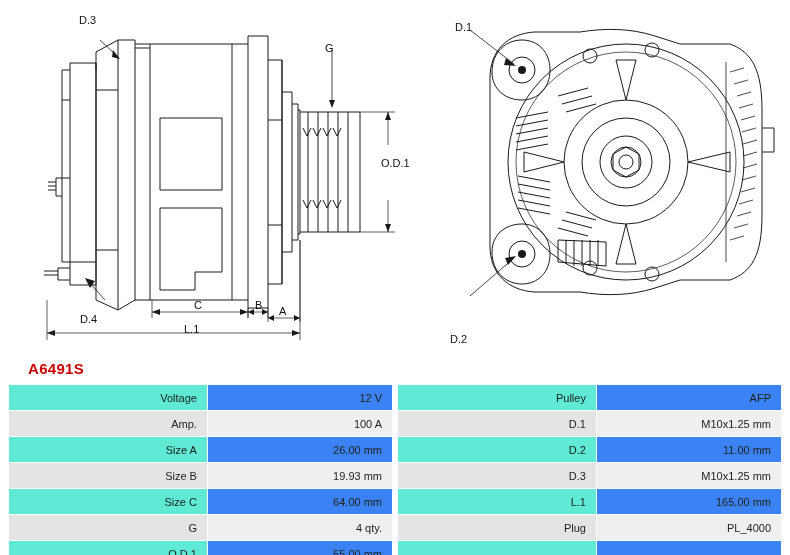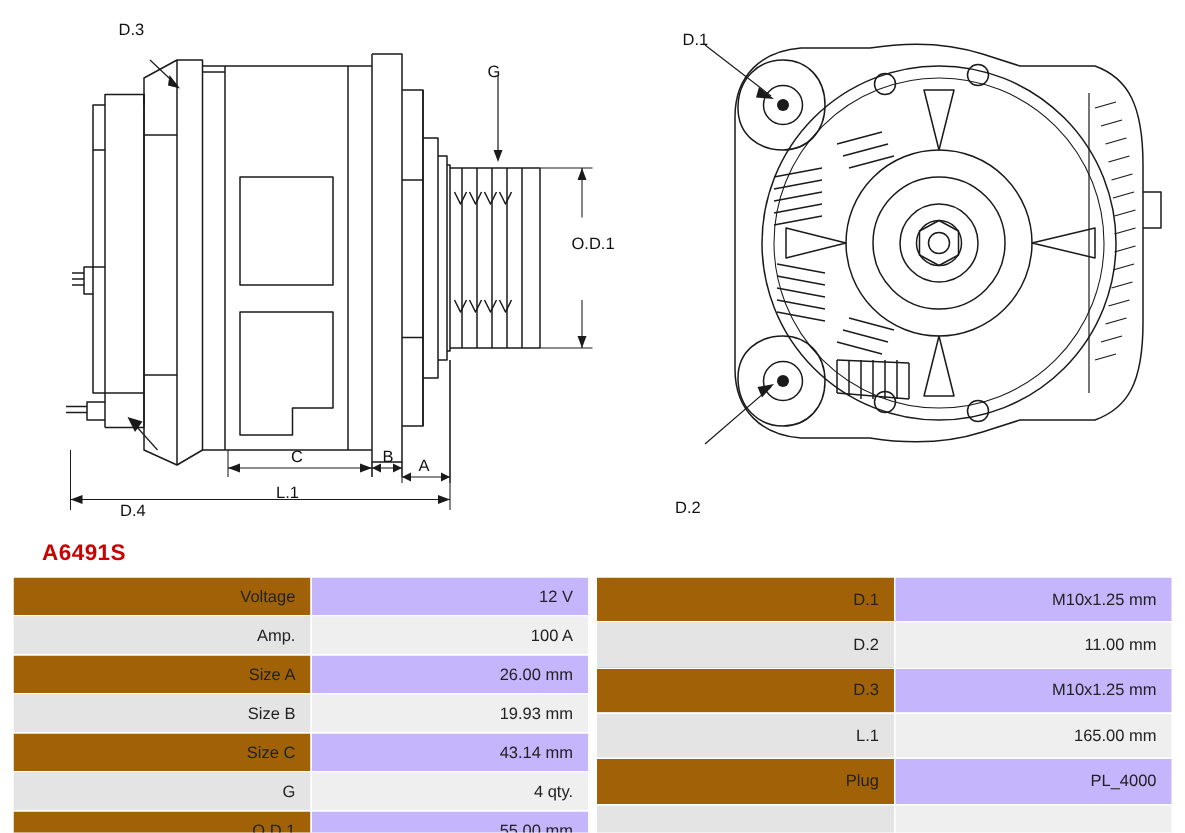--- a/index.html
+++ b/index.html
@@ -46,31 +46,31 @@
   table{
     border-collapse:collapse;
     width:387px;
     table-layout:fixed;
   }
   td{
     height:25px;
     font-size:11px;
     border:1px solid #ffffff;
     padding:0 10px;
-    background:#a16207;
+    background:#5eead4;
   }
   td.k{
     width:52%;
     text-align:right;
     color:#222;
   }
   td.v{
     width:48%;
     text-align:right;
-    background:#c4b5fd;
+    background:#3b82f6;
     color:#222;
   }
   tr:nth-child(even) td.k{background:#e4e4e4;}
   tr:nth-child(even) td.v{background:#efefef;}
   .divider{width:4px;background:#ffffff;}
 </style>
 </head>
 <body>
 
 <div class="page">
@@ -176,21 +176,21 @@
         <path d="M300 240 L300 322" stroke-width="0.7"></path>
         <path d="M268 318 L300 318" stroke-width="0.7"></path>
         <path d="M274 315 L268 318 L274 321" fill="#1a1a1a" stroke="none"></path>
         <path d="M294 315 L300 318 L294 321" fill="#1a1a1a" stroke="none"></path>
       </g>
     </svg>
 
     <div class="lbl" style="left:79px;top:14px;">D.3</div>
     <div class="lbl" style="left:325px;top:42px;">G</div>
     <div class="lbl" style="left:381px;top:157px;">O.D.1</div>
-    <div class="lbl" style="left:80px;top:313px;margin-top:22px;">D.4</div>
+    <div class="lbl" style="left:80px;top:313px;">D.4</div>
     <div class="lbl" style="left:194px;top:299px;">C</div>
     <div class="lbl" style="left:255px;top:299px;">B</div>
     <div class="lbl" style="left:279px;top:305px;">A</div>
     <div class="lbl" style="left:184px;top:323px;">L.1</div>
 
     <svg class="svgwrap" style="left:430px;top:0;" width="360" height="360" viewBox="0 0 360 360">
       <g fill="none" stroke="#1a1a1a" stroke-width="1" stroke-linejoin="round">
 
         <path d="M60 78
                  C60 50, 78 34, 104 32
@@ -322,37 +322,41 @@
         <tr>
           <td class="k">Size A</td>
           <td class="v">26.00 mm</td>
         </tr>
         <tr>
           <td class="k">Size B</td>
           <td class="v">19.93 mm</td>
         </tr>
         <tr>
           <td class="k">Size C</td>
-          <td class="v">43.14 mm</td>
+          <td class="v">64.00 mm</td>
         </tr>
         <tr>
           <td class="k">G</td>
           <td class="v">4 qty.</td>
         </tr>
         <tr>
           <td class="k">O.D.1</td>
           <td class="v">55.00 mm</td>
         </tr>
       </tbody>
     </table>
 
     <div class="divider"></div>
 
     <table>
       <tbody>
+        <tr>
+          <td class="k">Pulley</td>
+          <td class="v">AFP</td>
+        </tr>
         <tr>
           <td class="k">D.1</td>
           <td class="v">M10x1.25 mm</td>
         </tr>
         <tr>
           <td class="k">D.2</td>
           <td class="v">11.00 mm</td>
         </tr>
         <tr>
           <td class="k">D.3</td>

